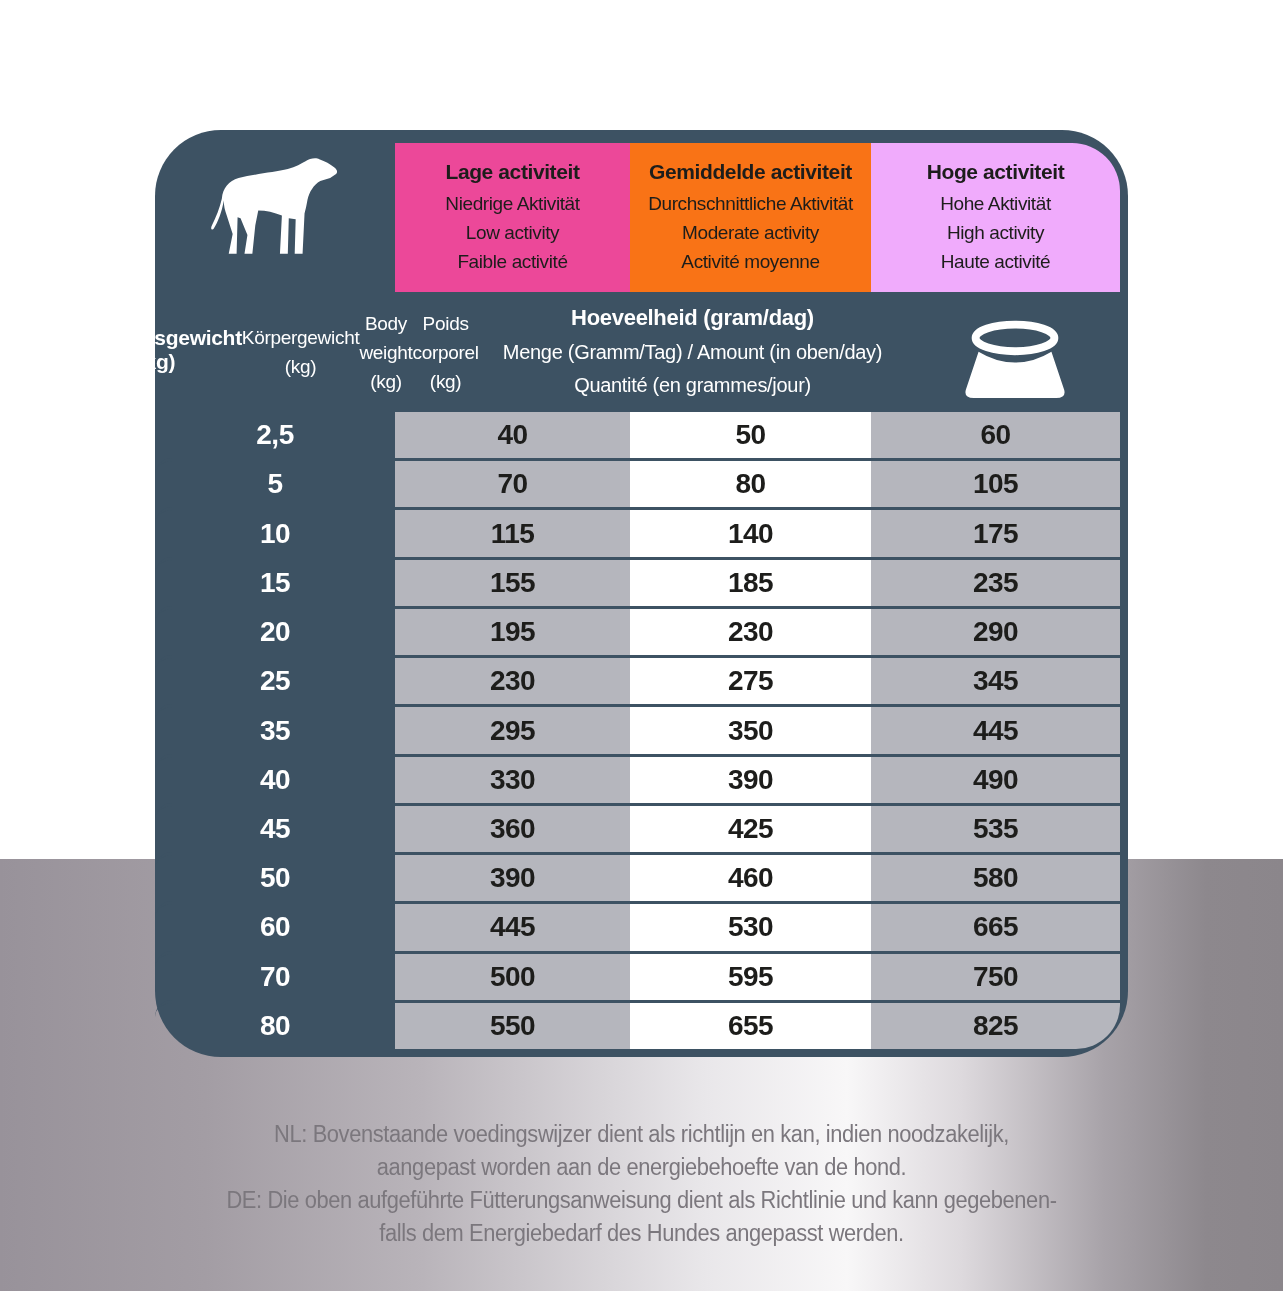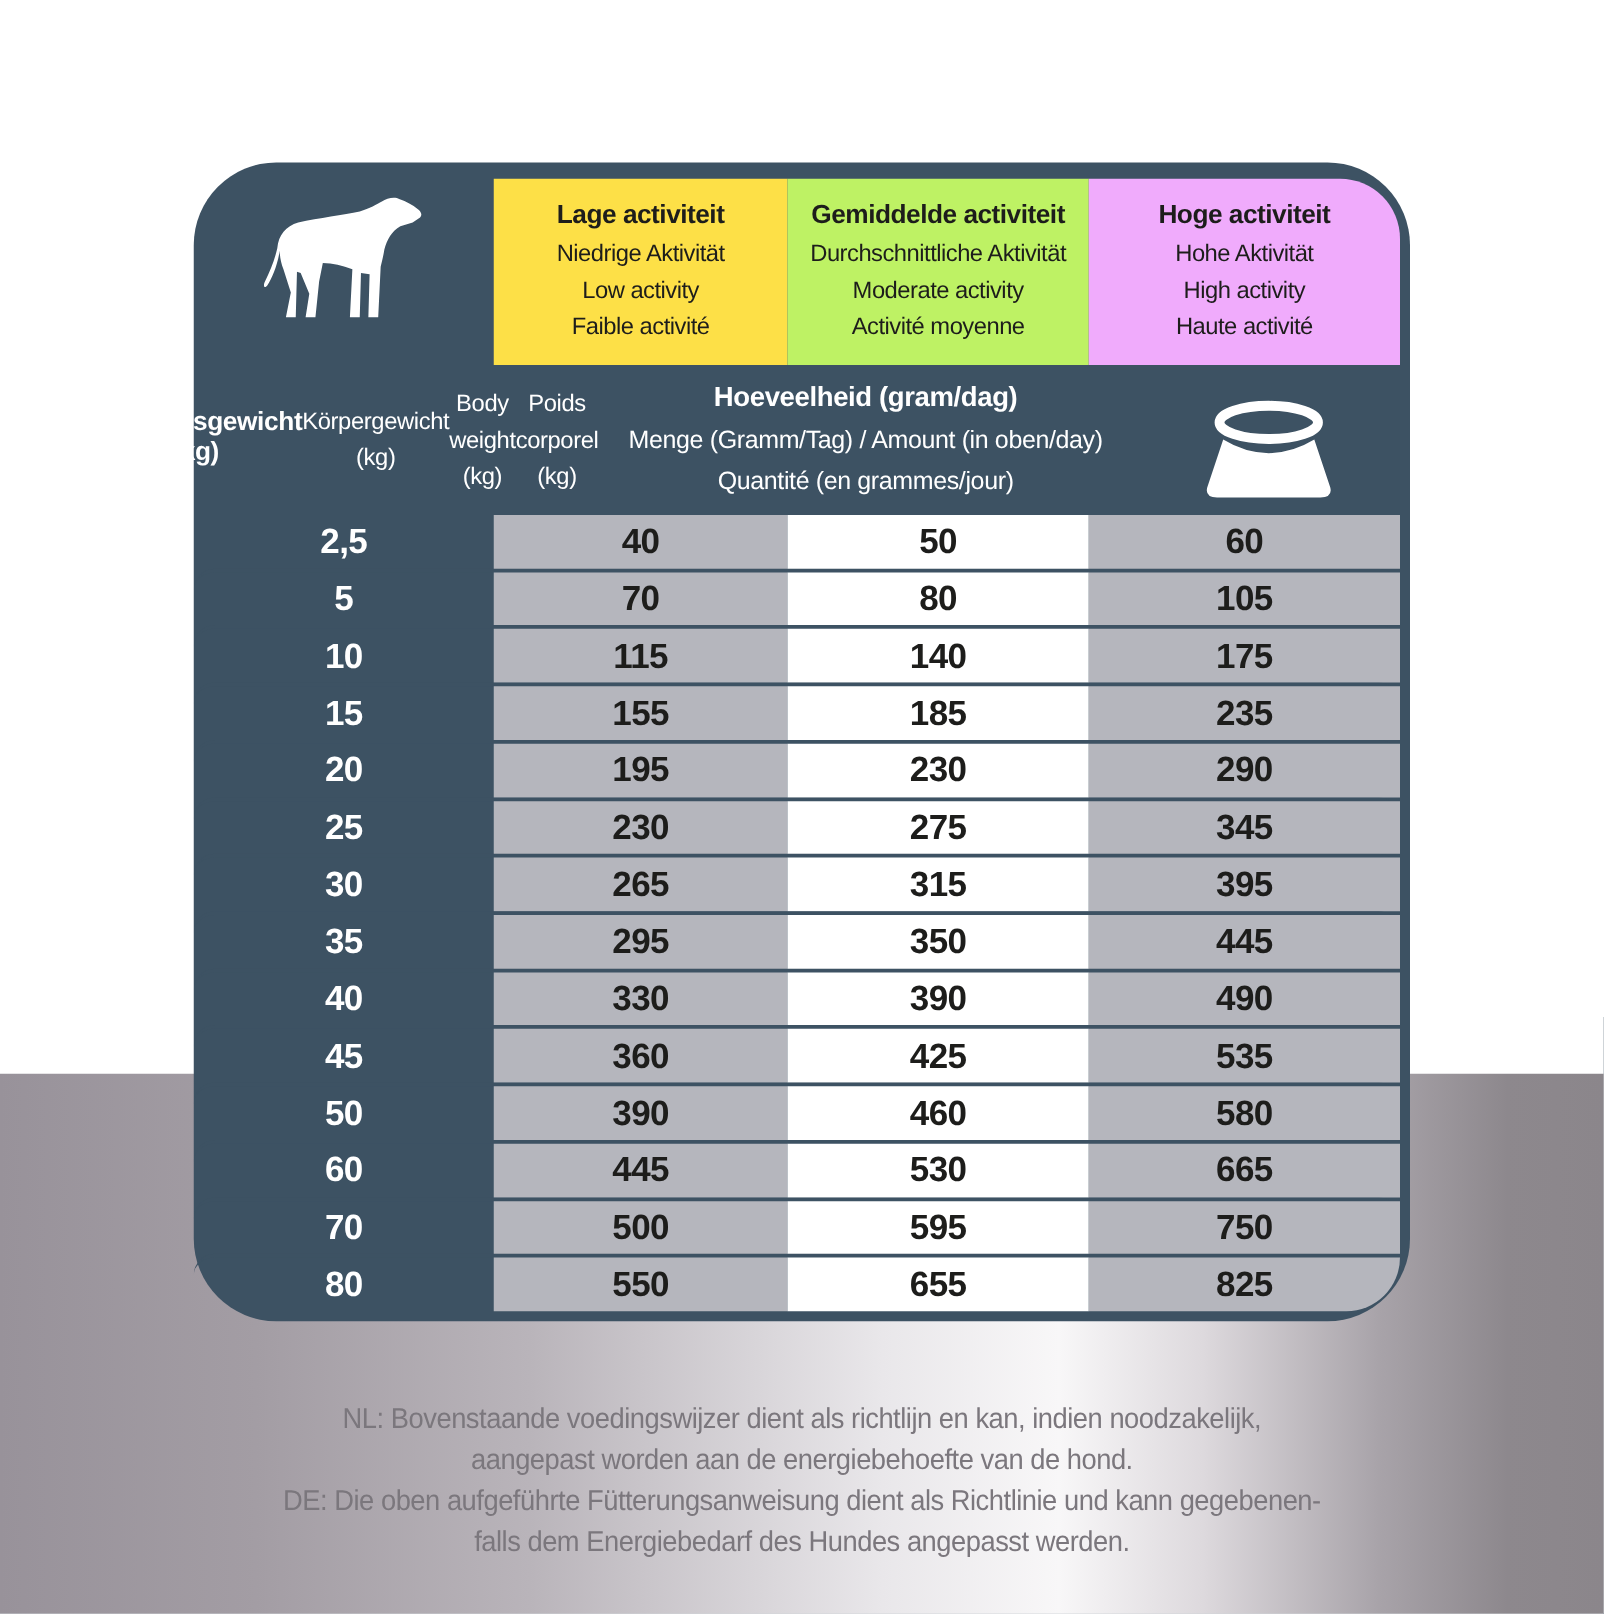--- a/index.html
+++ b/index.html
@@ -27,22 +27,22 @@
     display:flex;flex-direction:row;justify-content:center;align-items:center;
     color:#fff;text-align:center;
   }
   .weight-head .t{font-weight:bold;font-size:21px;letter-spacing:-0.3px;margin-bottom:4px;}
   .weight-head .s{font-size:19px;line-height:29px;letter-spacing:-0.3px;}
   
   .hdr{position:absolute;left:240px;top:13px;right:8px;height:149px;display:flex;}
   .hcell{text-align:center;padding-top:17px;color:#1d1d1b;}
   .hcell .t{font-weight:bold;font-size:21px;letter-spacing:-0.4px;margin-bottom:5px;}
   .hcell .s{font-size:19px;line-height:29px;letter-spacing:-0.4px;}
-  .hc1{width:235px;background:#fde047;}
-  .hc2{width:241px;background:#bef264;}
+  .hc1{width:235px;background:#ec4899;}
+  .hc2{width:241px;background:#f97316;}
   .hc3{flex:1;background:#f0abfc;border-radius:0 48px 0 0;}
   
   .band{position:absolute;left:240px;top:162px;right:8px;height:144px;display:flex;color:#fff;}
   .band-text{flex:1;padding-left:80px;padding-top:13px;text-align:center;}
   .band-text .t{font-weight:bold;font-size:22px;letter-spacing:-0.3px;margin-bottom:5px;}
   .band-text .s{font-size:20px;line-height:33px;letter-spacing:-0.3px;}
   .bowl-box{width:210px;display:flex;align-items:center;justify-content:center;}
   .bowl-box svg{width:128px;height:94px;}
   
   .rows{position:absolute;left:0;top:282px;right:8px;bottom:8px;display:flex;flex-direction:column;}
@@ -161,26 +161,20 @@
       <div class="c c2">230</div>
       <div class="c c3">290</div>
     </div>
     <div class="trow">
       <div class="cw">25</div>
       <div class="c c1">230</div>
       <div class="c c2">275</div>
       <div class="c c3">345</div>
     </div>
     <div class="trow">
-      <div class="cw">30</div>
-      <div class="c c1">265</div>
-      <div class="c c2">315</div>
-      <div class="c c3">395</div>
-    </div>
-    <div class="trow">
       <div class="cw">35</div>
       <div class="c c1">295</div>
       <div class="c c2">350</div>
       <div class="c c3">445</div>
     </div>
     <div class="trow">
       <div class="cw">40</div>
       <div class="c c1">330</div>
       <div class="c c2">390</div>
       <div class="c c3">490</div>

